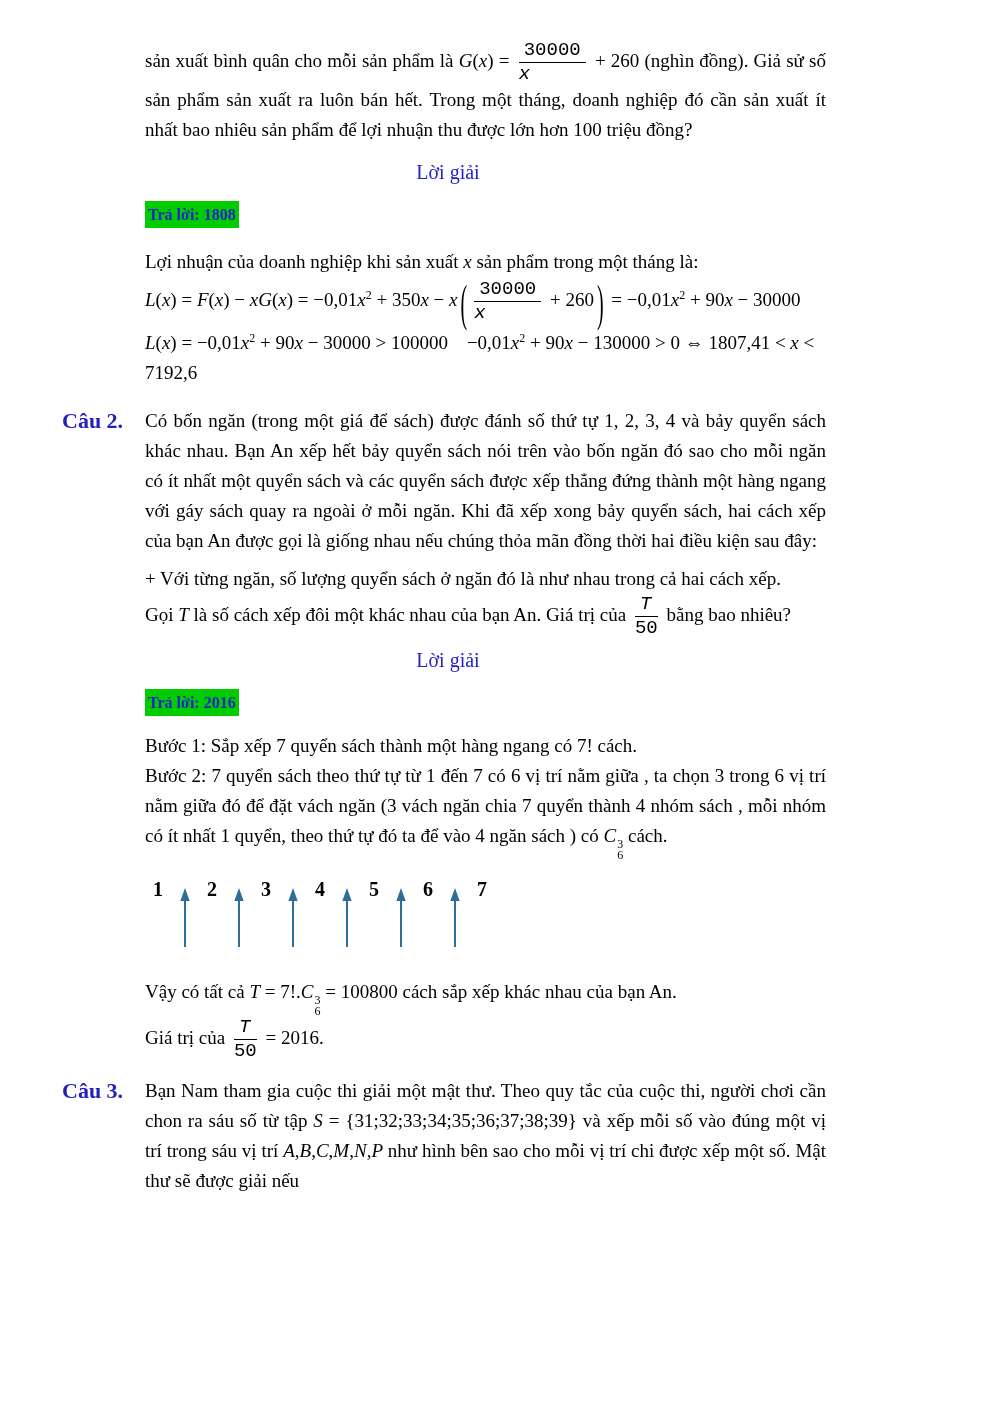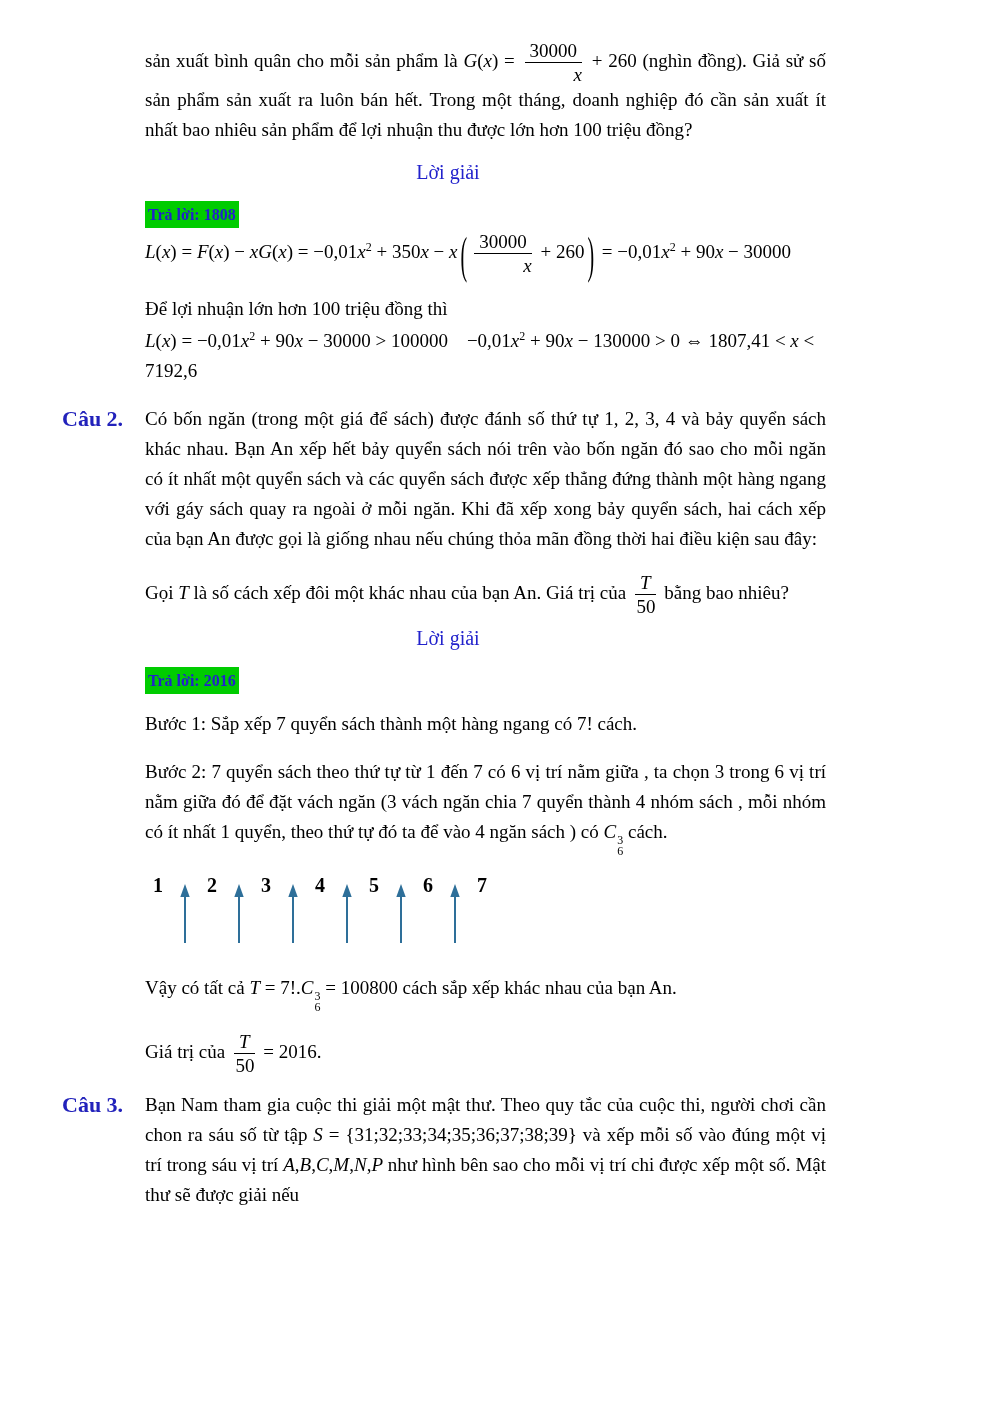--- a/index.html
+++ b/index.html
@@ -6,21 +6,21 @@
   .page{
     position:relative;
     width:896px;height:1414px;
     background:#ffffff;
     font-family:"Liberation Serif","DejaVu Serif",serif;
     font-size:19px;line-height:30px;color:#000;
     overflow:hidden;
   }
   .content{padding:40px 70px 0 145px;}
   .para{margin:0;text-align:justify;}
-  .mt2{margin-top:2px}.mt6{margin-top:6px}.mt8{margin-top:8px}.mt10{margin-top:18px}
+  .mt2{margin-top:2px}.mt6{margin-top:6px}.mt8{margin-top:8px}.mt10{margin-top:0}
   .mt12{margin-top:12px}.mt14{margin-top:14px}.mt16{margin-top:16px}.mt18{margin-top:18px}.mt22{margin-top:22px}
 
   .heading-center{
     text-align:center;font-weight:normal;font-size:20px;
     color:#2222cc;margin-left:-75px;
   }
   .answer-wrap{margin-top:12px;}
   .answer{
     display:inline-block;font-weight:bold;font-size:16px;color:#2222cc;
     background:#00cc00;padding:0 3px;line-height:27px;
@@ -32,22 +32,22 @@
   }
 
   
   .mvar{font-style:italic;}
   .msup{font-size:12px;vertical-align:7px;line-height:0;letter-spacing:0;}
   .mss{
     display:inline-flex;flex-direction:column;align-items:flex-start;
     font-size:12px;line-height:11px;vertical-align:-6px;margin-left:1px;
   }
   .mfrac{
-    display:inline-block;text-align:right;vertical-align:middle;
-    line-height:21px;margin:0 4px;
+    display:inline-block;text-align:left;vertical-align:middle;
+    line-height:21px;margin:0 4px;font-family:Liberation Mono, monospace;
   }
   .fnum{display:block;border-bottom:1.4px solid #000;padding:0 5px 1px;}
   .fden{display:block;padding-top:1px;}
   .mbp{
     display:inline-block;transform:scaleY(2.55);transform-origin:center;
     font-size:20px;margin:0 3px;vertical-align:middle;font-weight:300;
   }
   .formula{margin:0;padding:2px 0;}
 
   
@@ -67,32 +67,33 @@
   <div class="content">
 
     <p class="para"><span>sản xuất bình quân cho mỗi sản phẩm là </span><span class="mvar">G</span><span>(</span><span class="mvar">x</span><span>) = </span><span class="mfrac"><span class="fnum">30000</span><span class="fden mvar">x</span></span><span> + 260 (nghìn đồng). Giả sử số sản phẩm sản xuất ra luôn bán hết. Trong một tháng, doanh nghiệp đó cần sản xuất ít nhất bao nhiêu sản phẩm để lợi nhuận thu được lớn hơn 100 triệu đồng?</span></p>
 
     <div class="heading-center mt12">Lời giải</div>
 
     <div class="answer-wrap">
       <span class="answer">Trả lời: 1808</span>
     </div>
 
+    <p class="para mt18"><span>Lợi nhuận của doanh nghiệp khi sản xuất </span><span class="mvar">x</span><span> sản phẩm trong một tháng là:</span></p>
 
     <div class="formula mt2"><span class="mvar">L</span><span>(</span><span class="mvar">x</span><span>) = </span><span class="mvar">F</span><span>(</span><span class="mvar">x</span><span>) − </span><span class="mvar">xG</span><span>(</span><span class="mvar">x</span><span>) = −0,01</span><span class="mvar">x</span><span class="msup">2</span><span> + 350</span><span class="mvar">x</span><span> − </span><span class="mvar">x</span><span class="mbp">(</span><span class="mfrac"><span class="fnum">30000</span><span class="fden mvar">x</span></span><span> + 260</span><span class="mbp">)</span><span> = −0,01</span><span class="mvar">x</span><span class="msup">2</span><span> + 90</span><span class="mvar">x</span><span> − 30000</span></div>
 
-    <p class="para mt16">Để lợi nhuận lớn hơn 100 triệu đồng thì</p>
 
     <div class="formula mt10"><span class="mvar">L</span><span>(</span><span class="mvar">x</span><span>) = −0,01</span><span class="mvar">x</span><span class="msup">2</span><span> + 90</span><span class="mvar">x</span><span> − 30000 &gt; 100000  −0,01</span><span class="mvar">x</span><span class="msup">2</span><span> + 90</span><span class="mvar">x</span><span> − 130000 &gt; 0 ⇔ 1807,41 &lt; </span><span class="mvar">x</span><span> &lt; 7192,6</span></div>
 
 
     <div class="qblock mt16">
       <span class="q-label">Câu 2.</span>
       <p class="para">Có bốn ngăn (trong một giá để sách) được đánh số thứ tự 1, 2, 3, 4 và bảy quyển sách khác nhau. Bạn An xếp hết bảy quyển sách nói trên vào bốn ngăn đó sao cho mỗi ngăn có ít nhất một quyển sách và các quyển sách được xếp thẳng đứng thành một hàng ngang với gáy sách quay ra ngoài ở mỗi ngăn. Khi đã xếp xong bảy quyển sách, hai cách xếp của bạn An được gọi là giống nhau nếu chúng thỏa mãn đồng thời hai điều kiện sau đây:</p>
 
+      <p class="para mt8">+ Với từng ngăn, số lượng quyển sách ở ngăn đó là như nhau trong cả hai cách xếp.</p>
 
       <p class="para mt10"><span>Gọi </span><span class="mvar">T</span><span> là số cách xếp đôi một khác nhau của bạn An. Giá trị của </span><span class="mfrac"><span class="fnum mvar">T</span><span class="fden">50</span></span><span> bằng bao nhiêu?</span></p>
 
       <div class="heading-center mt6">Lời giải</div>
 
       <div class="answer-wrap">
         <span class="answer">Trả lời: 2016</span>
       </div>
 
       <p class="para mt14">Bước 1: Sắp xếp 7 quyển sách thành một hàng ngang có 7! cách.</p>

